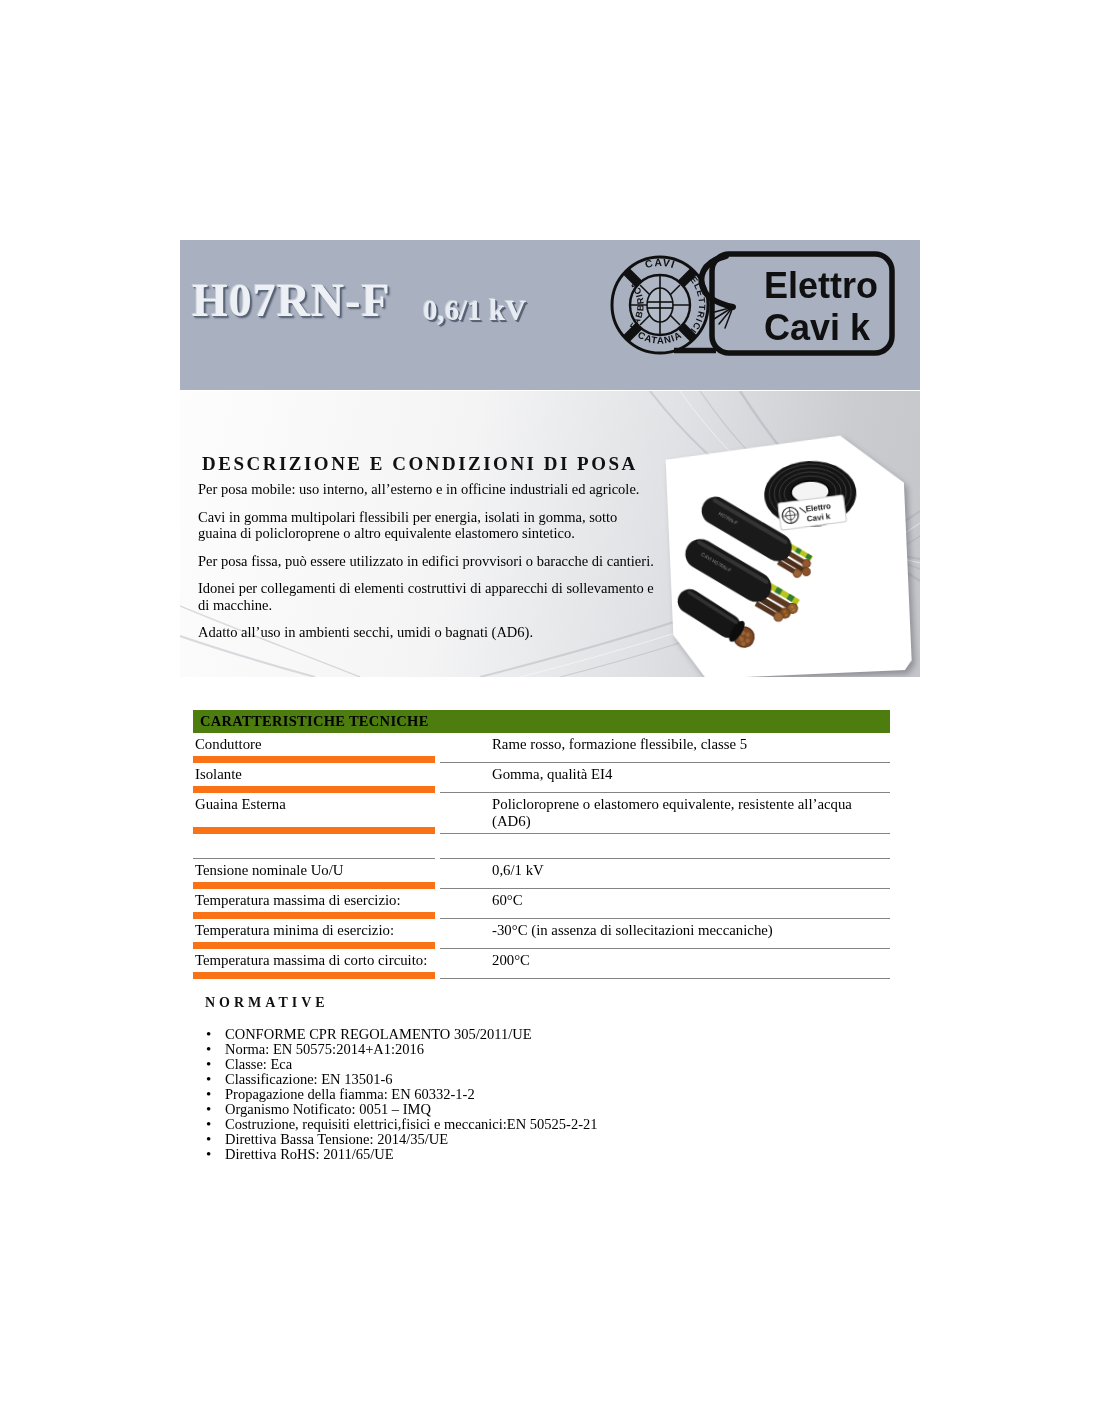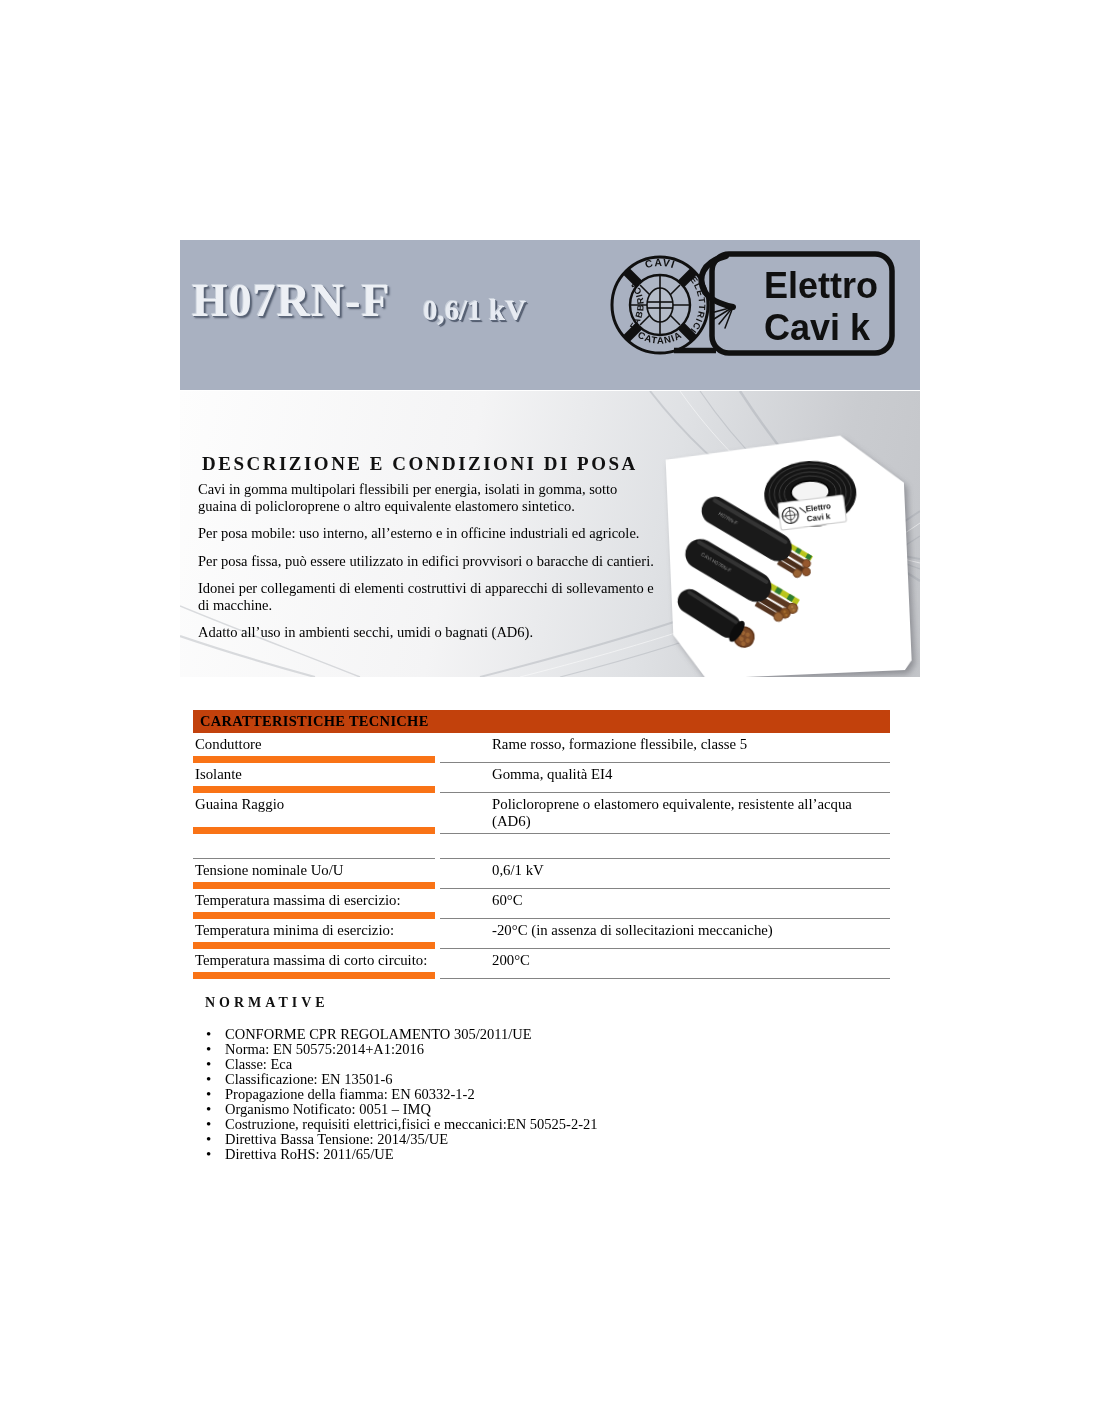--- a/index.html
+++ b/index.html
@@ -47,21 +47,21 @@
     transform:rotate(-2.5deg);
     filter:drop-shadow(3px 4px 3px rgba(40,40,50,0.35));
   }
   .photo-inner{
     width:237px;height:237px;background:#ffffff;
     clip-path:polygon(0 7%,74% 0,100% 21%,100% 96%,97% 100%,13% 100%,0 81%);
   }
   
   .tech{position:absolute;left:193px;top:710px;width:697px;font-size:14.8px;}
   .tech-bar{
-    height:23px;line-height:23px;background:#c2410c;
+    height:23px;line-height:23px;background:#4d7c0f;
     font-weight:bold;font-size:14.5px;padding-left:7px;letter-spacing:0.3px;
   }
   .tgroup{margin:0;}
   .tgroup.g2{margin-top:24px;}
   .tgroup.g3{margin-top:18px;}
   .trow{display:flex;}
   .trow .c1{
     width:240px;flex:0 0 240px;border-bottom:7px solid #f97316;
     padding:3px 0 3px 2px;
   }
@@ -165,23 +165,23 @@
     </g>
     <g fill="none" stroke="#ffffff" opacity="0.5">
       <path d="M 500,0 C 565,92 650,152 740,172" stroke-width="1"></path>
       <path d="M 740,132 C 645,198 500,245 340,286" stroke-width="1"></path>
     </g>
   </svg>
 
   <h2 class="desc-title">DESCRIZIONE E CONDIZIONI DI POSA</h2>
 
   <div class="desc-paragraphs">
+    <p>Per posa mobile: uso interno, all’esterno e in officine industriali ed agricole.</p>
     <p>Cavi in gomma multipolari flessibili per energia, isolati in gomma, sotto
 guaina di policloroprene o altro equivalente elastomero sintetico.</p>
-    <p>Per posa mobile: uso interno, all’esterno e in officine industriali ed agricole.</p>
     <p>Per posa fissa, può essere utilizzato in edifici provvisori o baracche di cantieri.</p>
     <p>Idonei per collegamenti di elementi costruttivi di apparecchi di sollevamento e
 di macchine.</p>
     <p>Adatto all’uso in ambienti secchi, umidi o bagnati (AD6).</p>
   </div>
 
   <div class="photo">
     <div class="photo-inner">
       <svg width="237" height="237" viewBox="0 0 237 237">
 
@@ -269,37 +269,37 @@
   <div class="tgroup g1">
     <div class="trow">
       <div class="c1">Conduttore</div>
       <div class="c2">Rame rosso, formazione flessibile, classe 5</div>
     </div>
     <div class="trow">
       <div class="c1">Isolante</div>
       <div class="c2">Gomma, qualità EI4</div>
     </div>
     <div class="trow">
-      <div class="c1">Guaina Raggio</div>
+      <div class="c1">Guaina Esterna</div>
       <div class="c2">Policloroprene o elastomero equivalente, resistente all’acqua (AD6)</div>
     </div>
   </div>
 
   <div class="tgroup g2 topline">
     <div class="trow">
       <div class="c1">Tensione nominale Uo/U</div>
       <div class="c2">0,6/1 kV</div>
     </div>
     <div class="trow">
       <div class="c1">Temperatura massima di esercizio:</div>
       <div class="c2">60°C</div>
     </div>
     <div class="trow">
       <div class="c1">Temperatura minima di esercizio:</div>
-      <div class="c2">-20°C (in assenza di sollecitazioni meccaniche)</div>
+      <div class="c2">-30°C (in assenza di sollecitazioni meccaniche)</div>
     </div>
     <div class="trow">
       <div class="c1">Temperatura massima di corto circuito:</div>
       <div class="c2">200°C</div>
     </div>
   </div>
 
 </div>
 
 <div class="normative">

